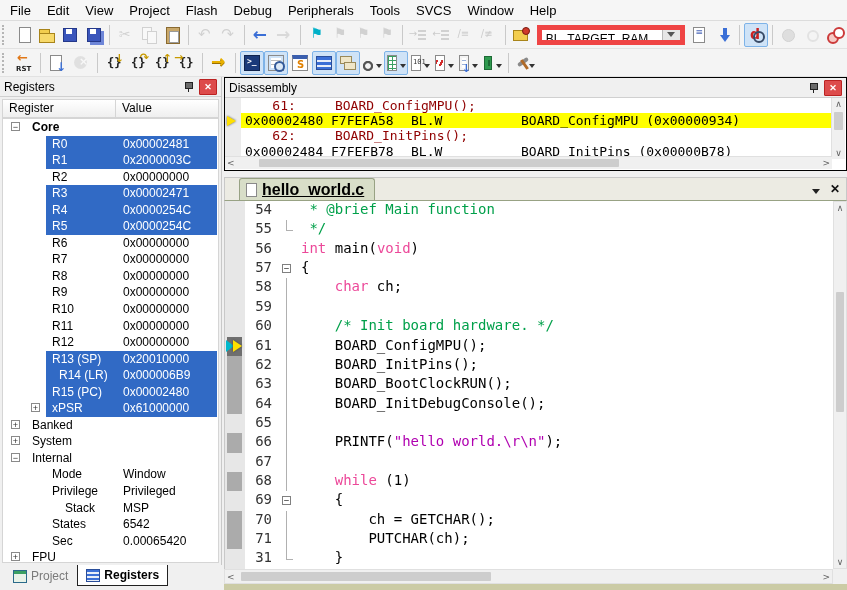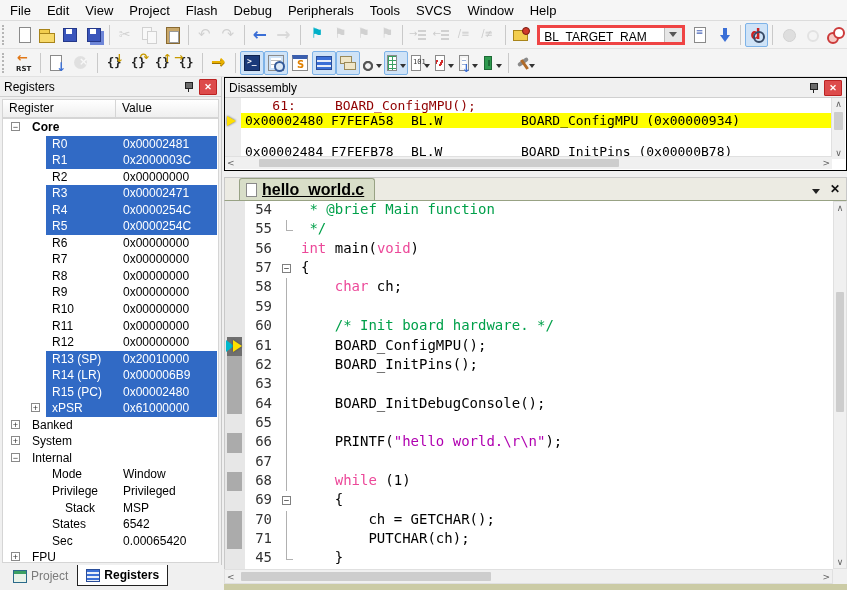--- a/index.html
+++ b/index.html
@@ -98,21 +98,21 @@
     background:repeating-linear-gradient(115deg,#d22a2a 0 2px,transparent 2px 5px);}
   .w-trace::before{content:"";position:absolute;inset:2px;background:#fff;border:1px solid #8a8a8a;
     background-image:repeating-linear-gradient(#9ab0d8 0 1px,transparent 1px 4px);background-clip:content-box;padding:2px;}
   .w-trace::after{content:"↓";position:absolute;right:0;bottom:-2px;font-size:11px;font-weight:bold;color:#3b6fd6;}
   .w-sysviewer::before{content:"";position:absolute;inset:3px;background:#2f9a4f;border:1px solid #1d6a35;}
   .w-sysviewer::after{content:"";position:absolute;inset:7px;background:#cfe9d6;border:1px solid #1d6a35;}
   .i-toolbox::before{content:"";position:absolute;left:3px;top:7px;width:12px;height:4px;background:#8a8a8a;transform:rotate(-35deg);border-radius:2px;}
   .i-toolbox::after{content:"";position:absolute;left:9px;top:6px;width:3px;height:11px;background:#b06a28;transform:rotate(-35deg);}
 
   
-  .combo{width:152px;height:20px;display:flex;margin:0 4px;border:3px solid #ef4444;background:#fff;box-sizing:border-box;}
+  .combo{width:152px;height:20px;display:flex;margin:0 4px;border:5px solid #ef4444;background:#fff;box-sizing:border-box;}
   .combo-val{flex:1;font-size:12px;padding:2px 4px;white-space:nowrap;overflow:hidden;}
   .combo-btn{width:17px;background:#e6e6e6;border-left:1px solid #b8b8b8;display:flex;align-items:center;justify-content:center;}
   .combo-arrow{width:0;height:0;border:4px solid transparent;border-top:5px solid #555;margin-top:4px;}
 
   
   .panel-title{position:absolute;height:20px;background:#f0f0f0;border-bottom:1px solid #d0d0d0;display:flex;align-items:center;
                font-size:12px;padding:0 4px;box-sizing:border-box;}
   .panel-title .t{flex:1;}
   .pin{width:11px;height:12px;position:relative;margin-right:5px;}
   .pin::before{content:"";position:absolute;left:2px;top:1px;width:6px;height:5px;background:#6a6a6a;border:1px solid #222;}
@@ -458,21 +458,21 @@
           <span class="lbl" style="left: 49px;">R12</span>
           <span class="val">0x00000000</span>
         </div>
         <div class="reg-row sel">
           <div class="sel-bg"></div>
           <span class="lbl" style="left: 49px;">R13 (SP)</span>
           <span class="val">0x20010000</span>
         </div>
         <div class="reg-row sel">
           <div class="sel-bg"></div>
-          <span class="lbl" style="left: 49px;">R14 (LR)</span>
+          <span class="lbl" style="left: 56px;">R14 (LR)</span>
           <span class="val">0x000006B9</span>
         </div>
         <div class="reg-row sel">
           <div class="sel-bg"></div>
           <span class="lbl" style="left: 49px;">R15 (PC)</span>
           <span class="val">0x00002480</span>
         </div>
         <div class="reg-row sel">
           <div class="sel-bg"></div>
           <span class="tgl" style="left: 28px;">+</span>
@@ -522,21 +522,21 @@
 
   <div id="disasm-panel">
     <div class="panel-title" id="disasm-title">
       <span class="t">Disassembly</span>
       <span class="pin"></span>
       <span class="closebox">✕</span>
     </div>
     <div id="disasm-body">
         <div class="dline"><span class="dgut"></span><span class="dsrc">    61:     BOARD_ConfigMPU();</span></div>
         <div class="dline cur"><span class="dgut"><span class="dcur-arrow"></span></span><span class="dpad"></span><span class="da">0x00002480</span><span class="db">F7FEFA58</span><span class="dm">BL.W</span><span class="dt">BOARD_ConfigMPU (0x00000934)</span></div>
-        <div class="dline"><span class="dgut"></span></div>
+        <div class="dline"><span class="dgut"></span><span class="dsrc">    62:     BOARD_InitPins();</span></div>
         <div class="dline"><span class="dgut"></span><span class="dpad"></span><span class="da">0x00002484</span><span class="db">F7FEFB78</span><span class="dm">BL.W</span><span class="dt">BOARD_InitPins (0x00000B78)</span></div>
       </div>
     <div class="sb" id="disasm-vsb">
       <div class="arr" style="left:0;right:0;top:0">∧</div>
       <div class="thumb" style="left:2px;right:2px;top:14px;height:18px"></div>
       <div class="arr" style="left:0;right:0;bottom:0">∨</div>
     </div>
     <div class="sb" id="disasm-hsb">
       <div class="arr" style="left:2px;top:0">&lt;</div>
       <div class="thumb" style="top:2px;bottom:2px;left:34px;width:360px"></div>
@@ -560,30 +560,30 @@
   <div id="editor">
       <div class="cl"><div class="marg"></div><div class="num">54</div><div class="fold"></div><div class="code"><span class="tok-c"> * @brief Main function</span></div></div>
       <div class="cl"><div class="marg"></div><div class="num">55</div><div class="fold"><span class="fold-end"></span></div><div class="code"><span class="tok-c"> */</span></div></div>
       <div class="cl"><div class="marg"></div><div class="num">56</div><div class="fold"></div><div class="code"><span class="tok-k">int</span><span class="tok-p"> main(</span><span class="tok-k">void</span><span class="tok-p">)</span></div></div>
       <div class="cl"><div class="marg"></div><div class="num">57</div><div class="fold"><span class="fold-box">−</span></div><div class="code"><span class="tok-p">{</span></div></div>
       <div class="cl"><div class="marg"></div><div class="num">58</div><div class="fold v"></div><div class="code"><span class="tok-p">    </span><span class="tok-k">char</span><span class="tok-p"> ch;</span></div></div>
       <div class="cl"><div class="marg"></div><div class="num">59</div><div class="fold v"></div><div class="code"></div></div>
       <div class="cl"><div class="marg"></div><div class="num">60</div><div class="fold v"></div><div class="code"><span class="tok-c">    /* Init board hardware. */</span></div></div>
       <div class="cl"><div class="marg"><div class="blk cur"></div><span class="arrow-cyan"></span><span class="arrow-yellow"></span></div><div class="num">61</div><div class="fold v"></div><div class="code"><span class="tok-p">    BOARD_ConfigMPU();</span></div></div>
       <div class="cl"><div class="marg"><div class="blk"></div></div><div class="num">62</div><div class="fold v"></div><div class="code"><span class="tok-p">    BOARD_InitPins();</span></div></div>
-      <div class="cl"><div class="marg"><div class="blk"></div></div><div class="num">63</div><div class="fold v"></div></div>
+      <div class="cl"><div class="marg"><div class="blk"></div></div><div class="num">63</div><div class="fold v"></div><div class="code"><span class="tok-p">    BOARD_BootClockRUN();</span></div></div>
       <div class="cl"><div class="marg"><div class="blk"></div></div><div class="num">64</div><div class="fold v"></div><div class="code"><span class="tok-p">    BOARD_InitDebugConsole();</span></div></div>
       <div class="cl"><div class="marg"></div><div class="num">65</div><div class="fold v"></div><div class="code"></div></div>
       <div class="cl"><div class="marg"><div class="blk"></div></div><div class="num">66</div><div class="fold v"></div><div class="code"><span class="tok-p">    PRINTF(</span><span class="tok-s">"hello world.\r\n"</span><span class="tok-p">);</span></div></div>
       <div class="cl"><div class="marg"></div><div class="num">67</div><div class="fold v"></div><div class="code"></div></div>
       <div class="cl"><div class="marg"><div class="blk"></div></div><div class="num">68</div><div class="fold v"></div><div class="code"><span class="tok-p">    </span><span class="tok-k">while</span><span class="tok-p"> (1)</span></div></div>
       <div class="cl"><div class="marg"></div><div class="num">69</div><div class="fold"><span class="fold-box">−</span></div><div class="code"><span class="tok-p">    {</span></div></div>
       <div class="cl"><div class="marg"><div class="blk"></div></div><div class="num">70</div><div class="fold v"></div><div class="code"><span class="tok-p">        ch = GETCHAR();</span></div></div>
       <div class="cl"><div class="marg"><div class="blk"></div></div><div class="num">71</div><div class="fold v"></div><div class="code"><span class="tok-p">        PUTCHAR(ch);</span></div></div>
-      <div class="cl"><div class="marg"></div><div class="num">45</div><div class="fold"><span class="fold-end"></span></div><div class="code"><span class="tok-p">    }</span></div></div>
+      <div class="cl"><div class="marg"></div><div class="num">31</div><div class="fold"><span class="fold-end"></span></div><div class="code"><span class="tok-p">    }</span></div></div>
     </div>
 
   <div class="sb" id="editor-vsb">
     <div class="arr" style="left:0;right:0;top:0">∧</div>
     <div class="thumb" style="left:2px;right:2px;top:90px;height:120px"></div>
     <div class="arr" style="left:0;right:0;bottom:0">∨</div>
   </div>
   <div class="sb" id="editor-hsb">
     <div class="arr" style="left:2px;top:1px">&lt;</div>
     <div class="thumb" style="top:2px;bottom:2px;left:16px;width:250px"></div>

